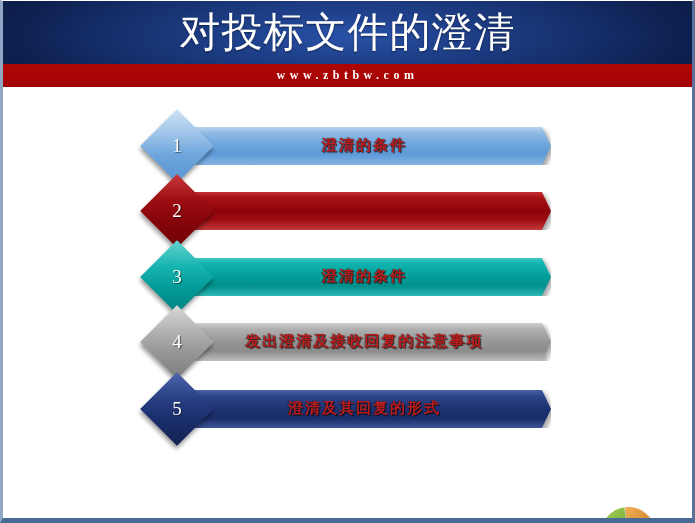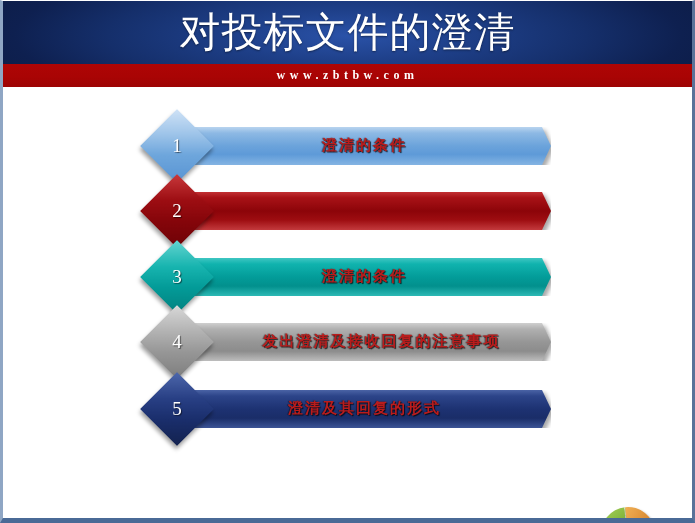--- a/index.html
+++ b/index.html
@@ -212,21 +212,21 @@
       </div>
       <div class="bar-label" style="left:27px;width:373px">澄清的条件</div>
       <div class="diamond d-teal"></div>
       <div class="diamond-num">3</div>
     </div>
 
     <div class="row" style="top:233px">
       <div class="bar">
         <div class="bar-inner c-gray"></div>
       </div>
-      <div class="bar-label" style="left:44px;width:373px">发出澄清及接收回复的注意事项</div>
+      <div class="bar-label" style="left:27px;width:373px">发出澄清及接收回复的注意事项</div>
       <div class="diamond d-gray"></div>
       <div class="diamond-num">4</div>
     </div>
 
     <div class="row" style="top:300px">
       <div class="bar">
         <div class="bar-inner c-navy"></div>
       </div>
       <div class="bar-label" style="left:27px;width:373px">澄清及其回复的形式</div>
       <div class="diamond d-navy"></div>

